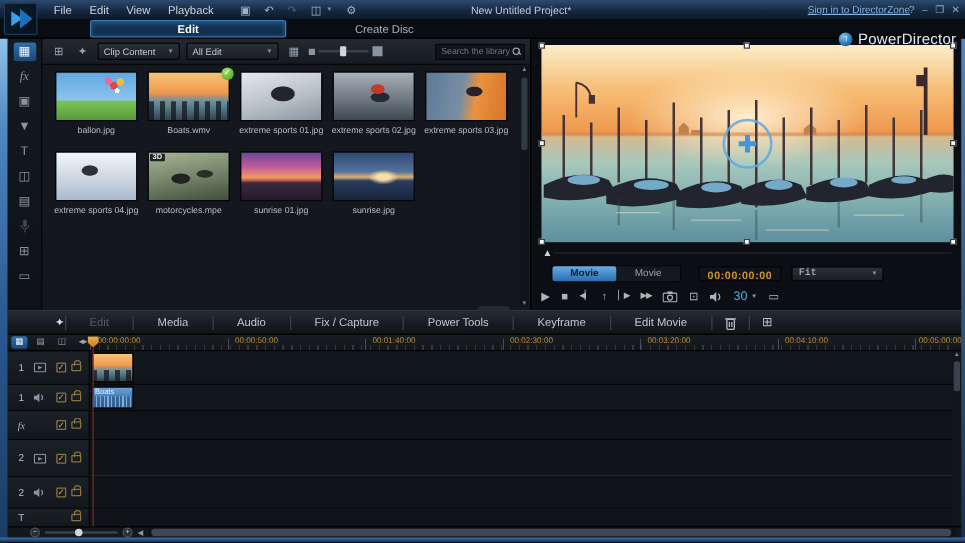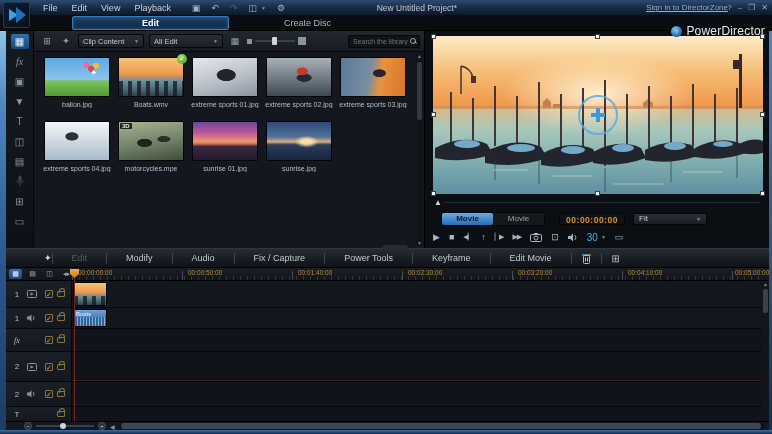--- a/index.html
+++ b/index.html
@@ -145,21 +145,21 @@
 
   .ctl-row { position:absolute; left:8px; top:180px; width:335px; height:15px; display:flex; align-items:center; }
   .seg { display:flex; background:#15181d; border:1px solid #04060a; border-radius:2px; margin-left:8px; }
   .seg .segbtn { width:51px; height:12px; line-height:12px; text-align:center; font-size:8px; color:#9aa2ac; }
   .seg .segbtn.active { background:linear-gradient(180deg,#66ace6,#2d6cb0); color:#0c1d30; font-weight:bold; border-radius:2px; }
   .timecode { margin-left:14px; width:66px; height:12px; line-height:12px; text-align:center;
     background:#101318; border:1px solid #04060a; border-radius:2px;
     font-size:8.5px; font-weight:bold; color:#d6952f; letter-spacing:.5px; }
   .fit-dd { margin-left:8px; width:74px; height:12px; background:linear-gradient(180deg,#2a2f37,#1b1f25);
     border:1px solid #04060a; border-radius:2px; font-size:8px; color:#c2c8d0;
-    display:flex; align-items:center; padding:0 5px; }
+    display:flex; align-items:center; padding:0 5px;font-family:Liberation Mono, monospace; }
   .fit-dd .dd { margin-left:auto; font-size:5px; color:#8a93a0; }
 
   .play-row { position:absolute; left:8px; top:197px; width:335px; height:18px;
     display:flex; align-items:center; gap:9px; color:#aab4be; }
   .pbtn { font-size:9px; line-height:14px; }
   .pbtn.sm { font-size:7px; letter-spacing:-1px; }
   .fps { color:#45aef2; font-weight:normal; font-size:10px; }
   .fps-dd { font-size:5px; color:#8a93a0; margin-left:-6px; }
 
   
@@ -517,21 +517,21 @@
       </div>
     </div>
   </div>
 
   <div class="fn-toolbar">
     <div class="notch"></div>
     <span class="fn-wand">✦</span>
     <span class="fn-sep"></span>
     <span class="fn-item disabled">Edit</span>
     <span class="fn-sep"></span>
-    <span class="fn-item">Modify</span>
+    <span class="fn-item">Media</span>
     <span class="fn-sep"></span>
     <span class="fn-item">Audio</span>
     <span class="fn-sep"></span>
     <span class="fn-item">Fix / Capture</span>
     <span class="fn-sep"></span>
     <span class="fn-item">Power Tools</span>
     <span class="fn-sep"></span>
     <span class="fn-item">Keyframe</span>
     <span class="fn-sep"></span>
     <span class="fn-item">Edit Movie</span>

